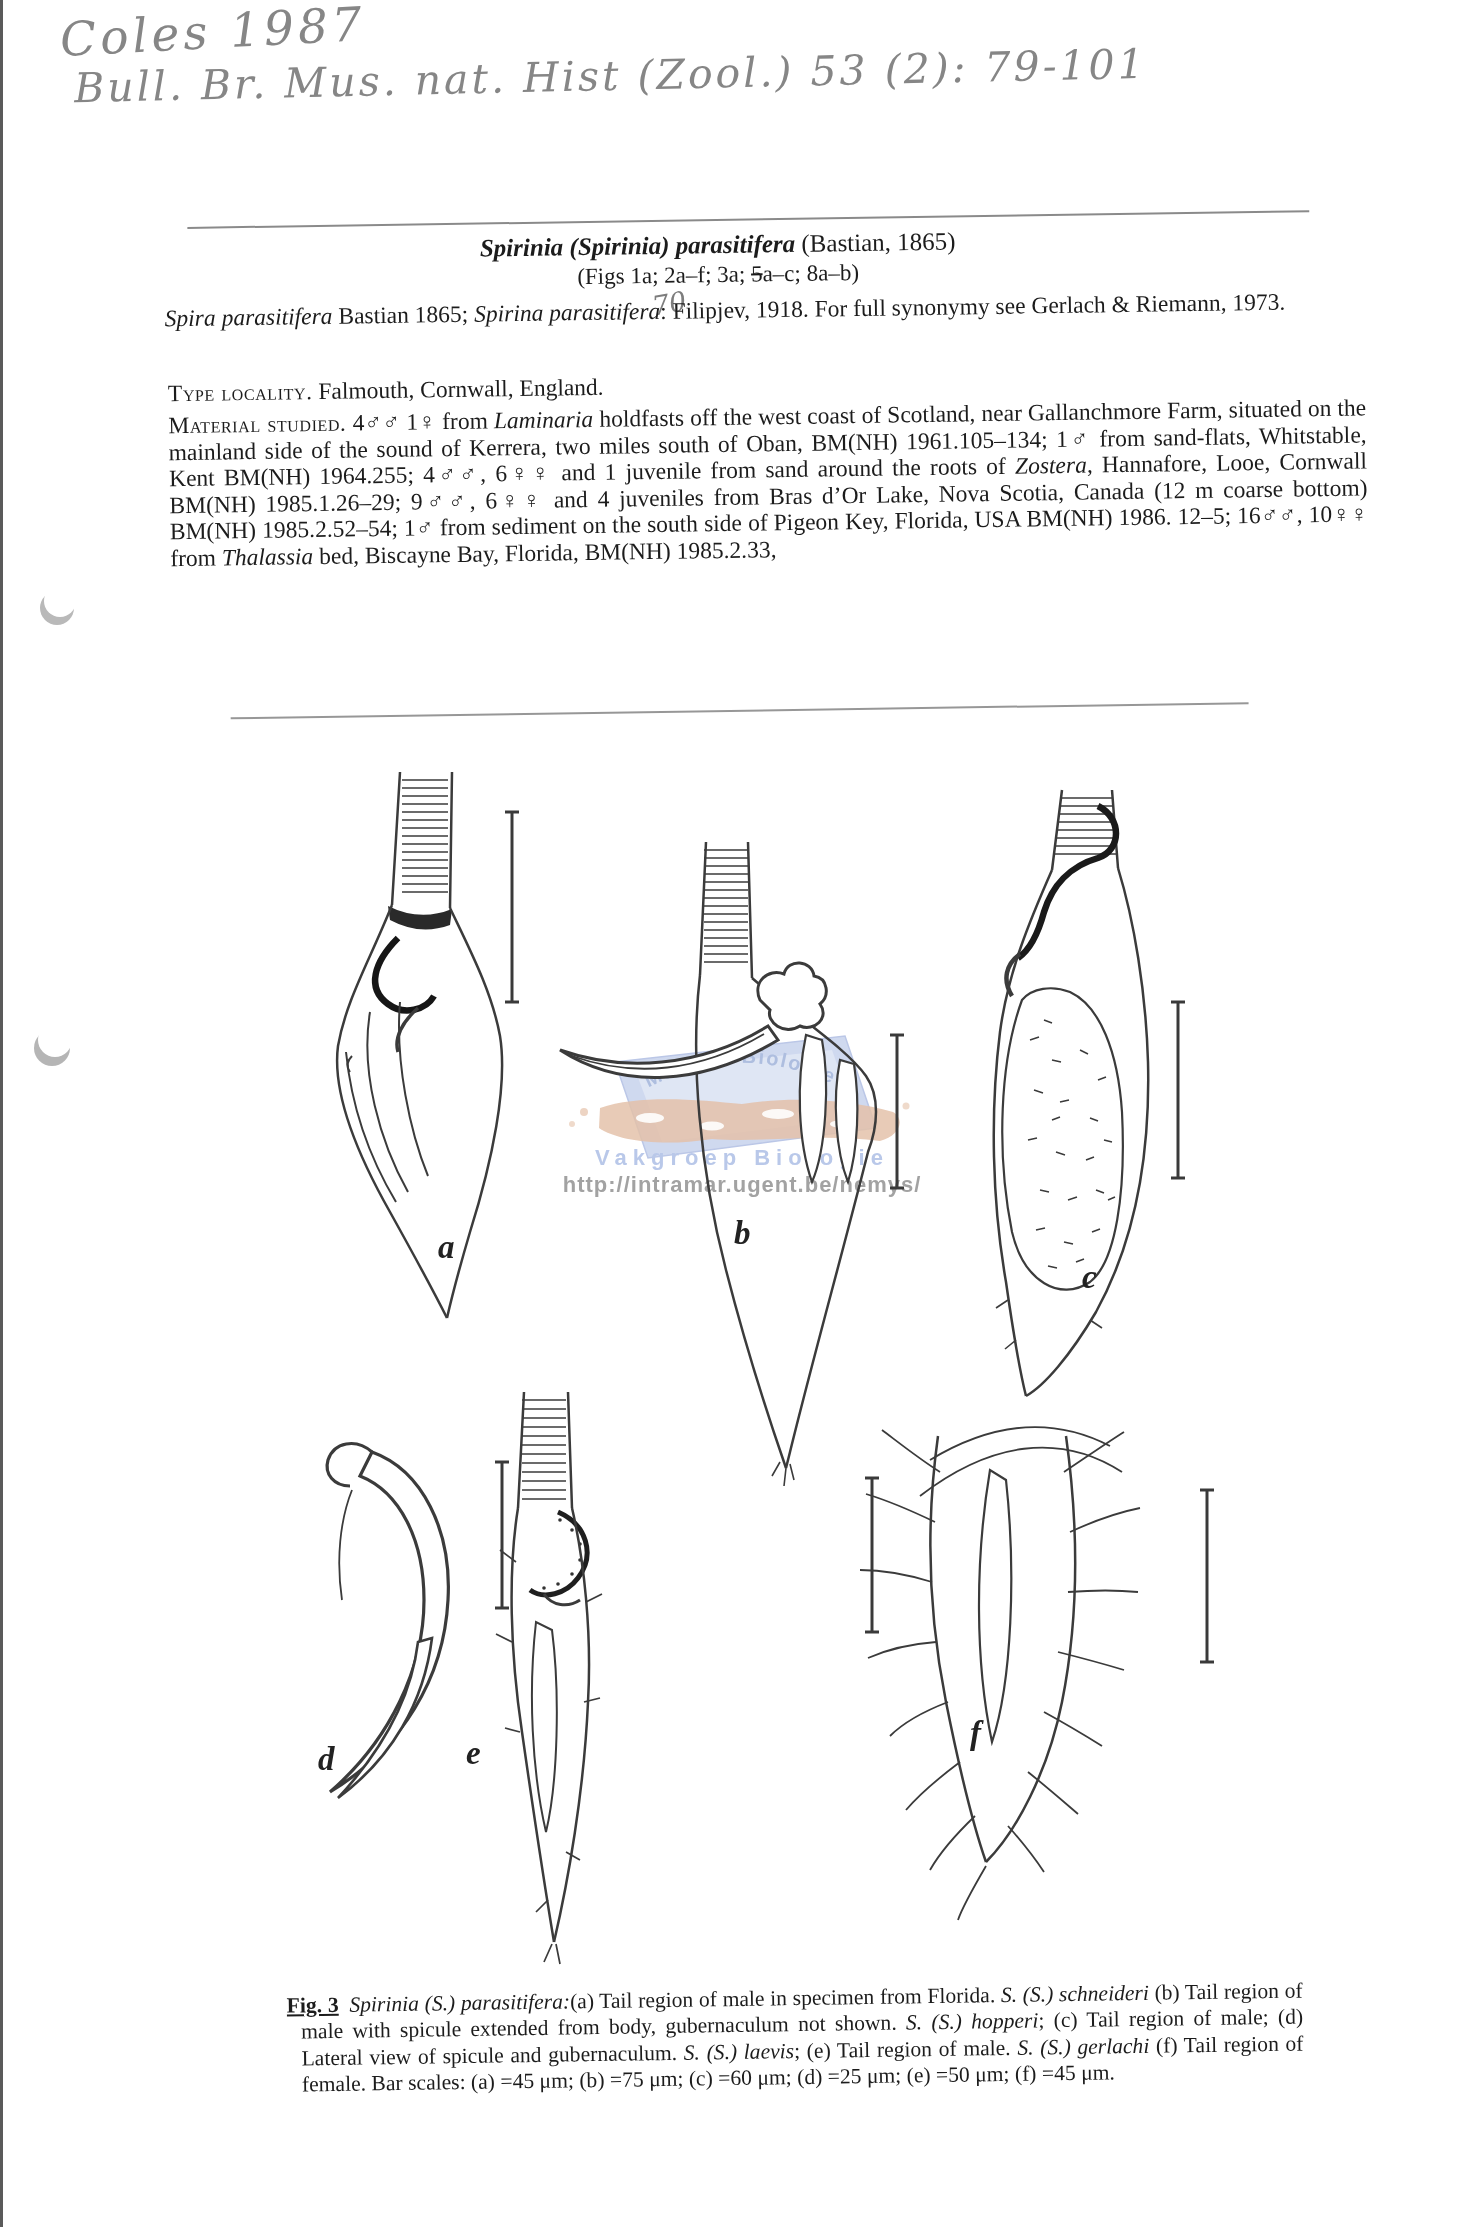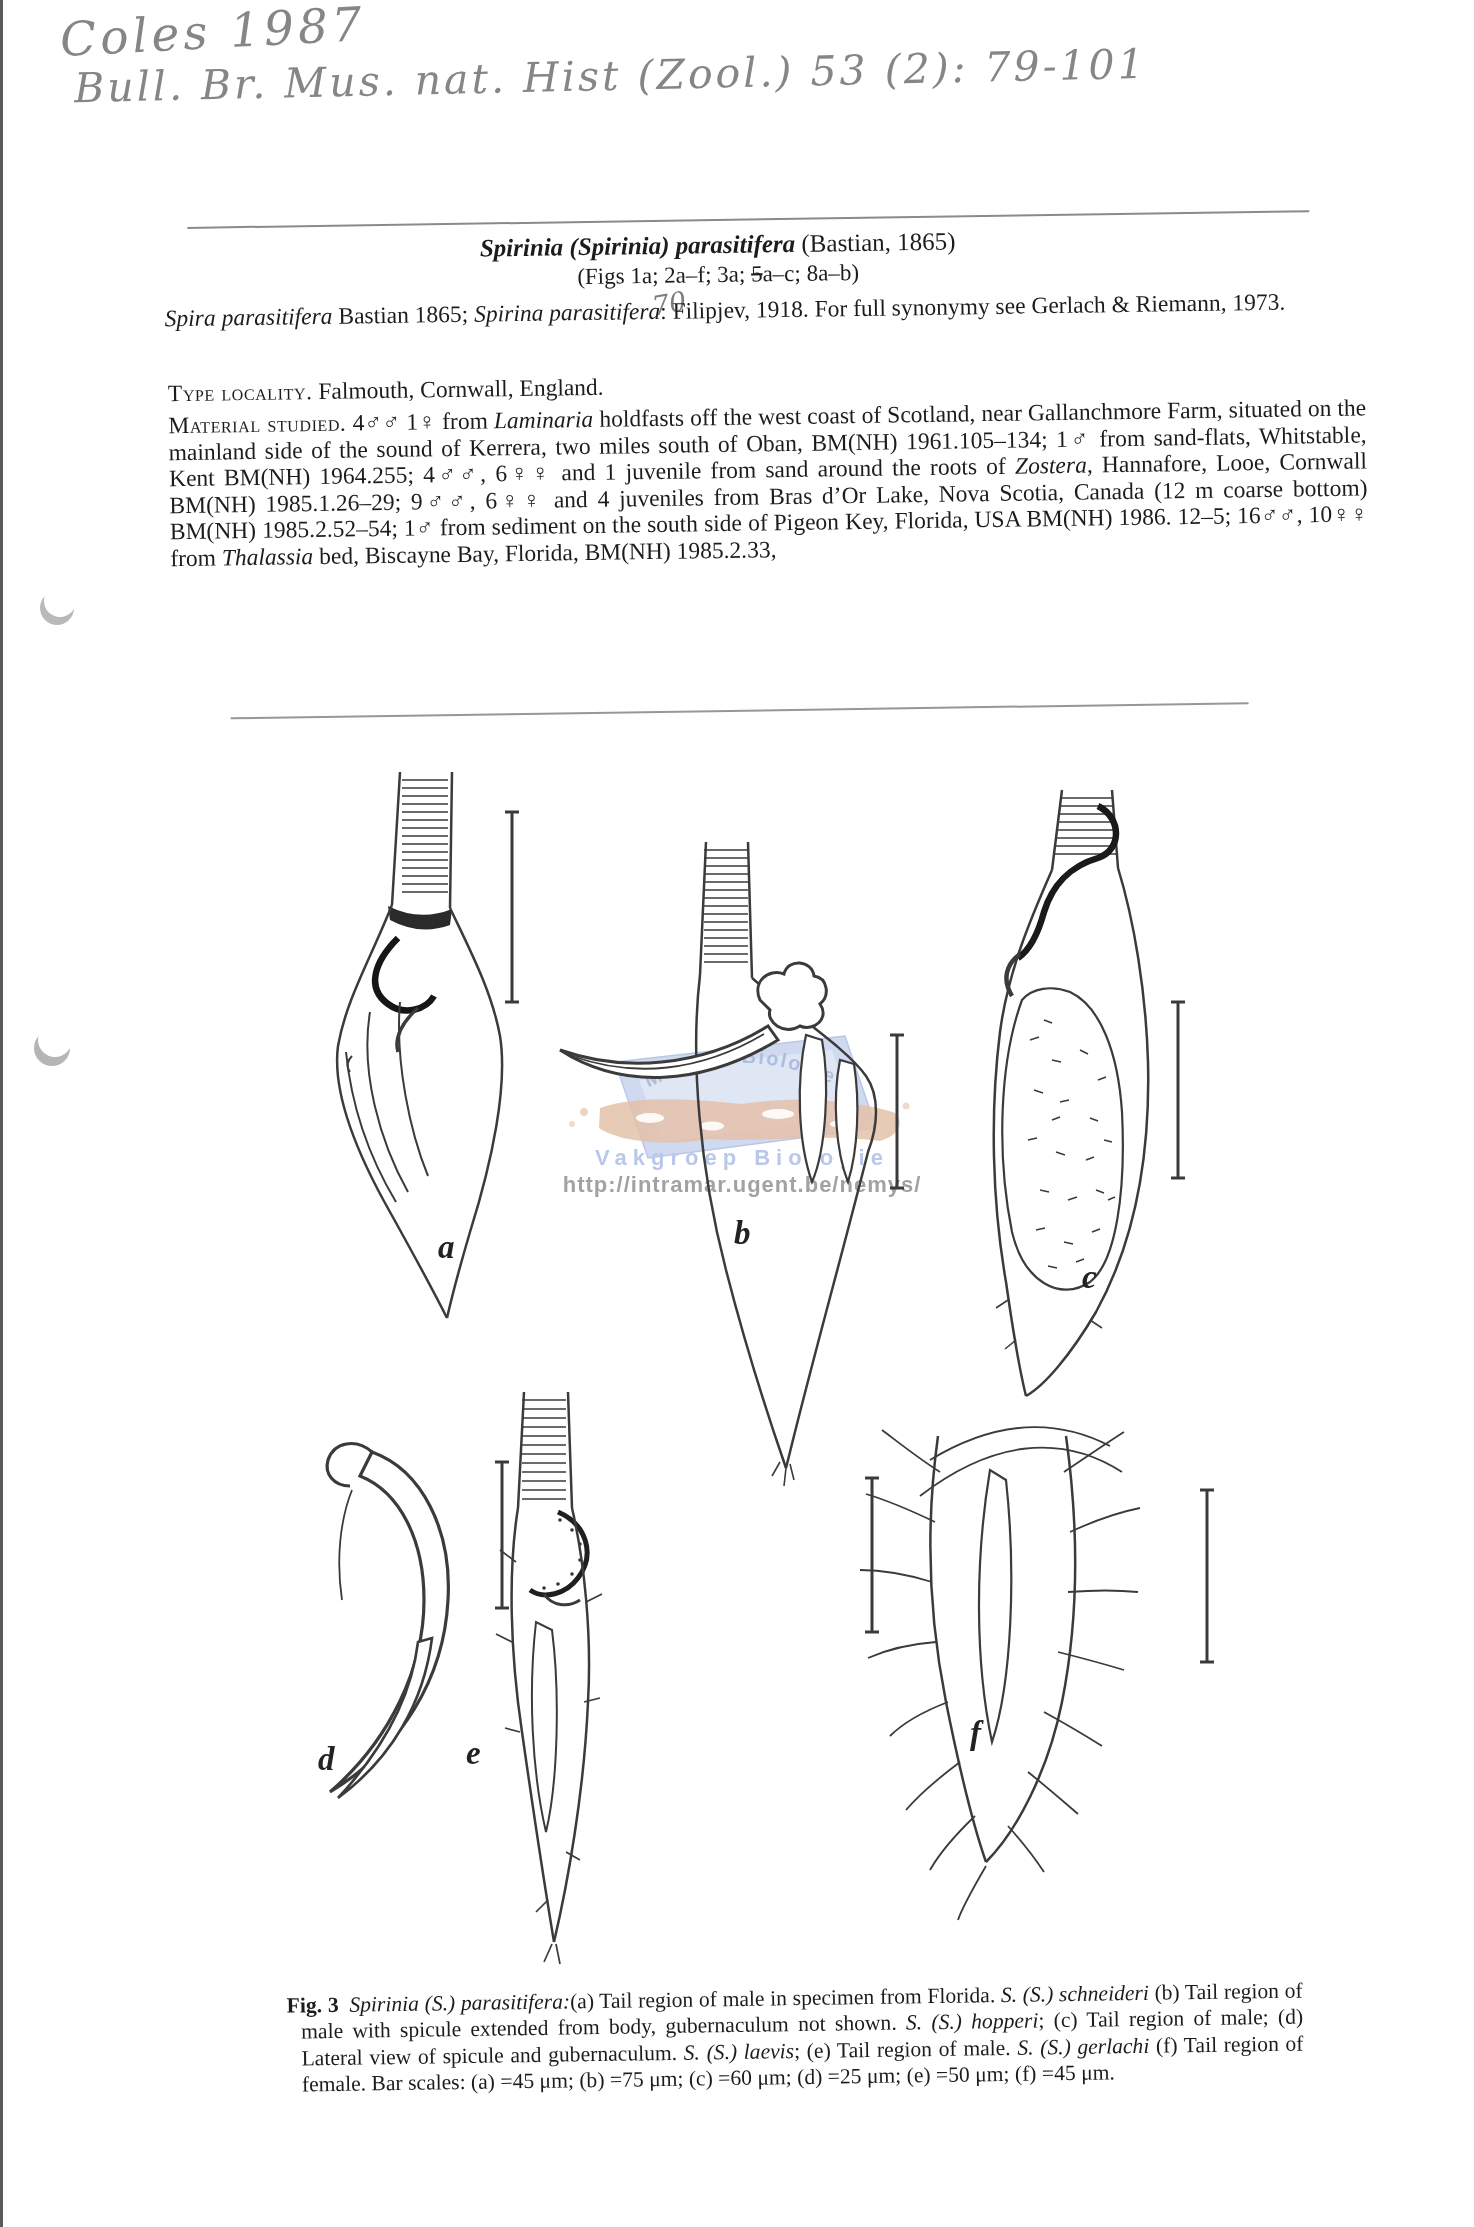--- a/index.html
+++ b/index.html
@@ -27,21 +27,21 @@
   .rule2{left:226px;top:710px;width:1018px;background:#979797;}
   .title-line{position:absolute;left:140px;top:231px;width:1160px;text-align:center;font-size:25px;}
   .figs-line{position:absolute;left:140px;top:262px;width:1160px;text-align:center;font-size:23px;}
   .para{font-size:23.5px;line-height:26.5px;text-align:justify;}
   .synonymy{position:absolute;left:166px;top:297px;width:1200px;padding-left:30px;text-indent:-30px;}
   .type-loc{position:absolute;left:168px;top:372px;width:1200px;text-align:left;}
   .material{position:absolute;left:168px;top:404px;width:1198px;}
   .caption{position:absolute;left:263px;top:1986px;width:1002px;font-size:21.6px;line-height:26.4px;text-align:justify;padding-left:14px;text-indent:-14px;}
   
   .seg-i{font-style:italic;}
-  .seg-b{font-weight:bold;}
+  .seg-b{font-weight:bold;text-decoration:underline;}
   .seg-bi{font-weight:bold;font-style:italic;}
   .seg-sc{font-variant:small-caps;letter-spacing:.6px;}
   .seg-strike{text-decoration:line-through;text-decoration-thickness:2px;}
   
   .plate{position:absolute;left:0;top:0;width:1474px;height:2227px;}
   svg text.figletter{font-family:"Liberation Serif","DejaVu Serif",serif;font-weight:bold;font-style:italic;font-size:33px;fill:#222;}
   svg text.wm-dept{font-family:"Liberation Sans","DejaVu Sans",sans-serif;font-weight:bold;font-size:22px;fill:#b4c4e8;letter-spacing:6px;}
   svg text.wm-url{font-family:"Liberation Sans","DejaVu Sans",sans-serif;font-weight:bold;font-size:22px;fill:#9b9b9b;letter-spacing:1px;}
   svg text.wm-arc{font-family:"Liberation Sans","DejaVu Sans",sans-serif;font-weight:bold;font-size:20px;fill:#a8b9dd;letter-spacing:2px;}
 </style>

